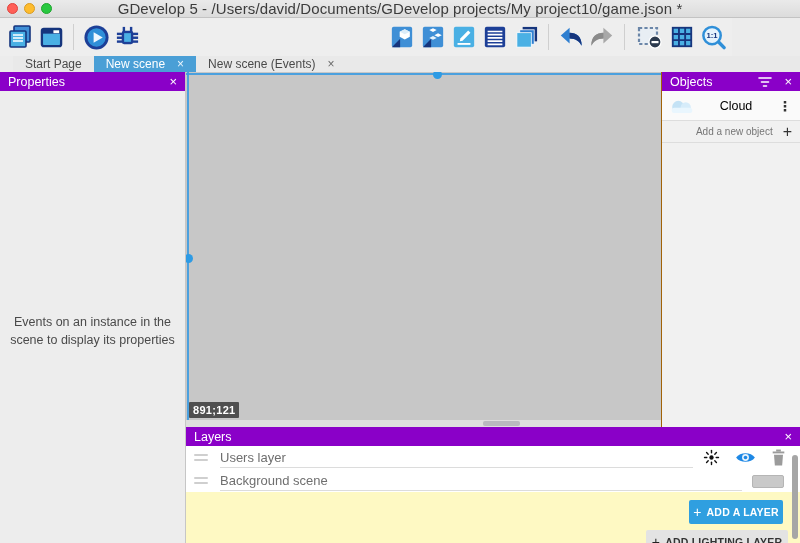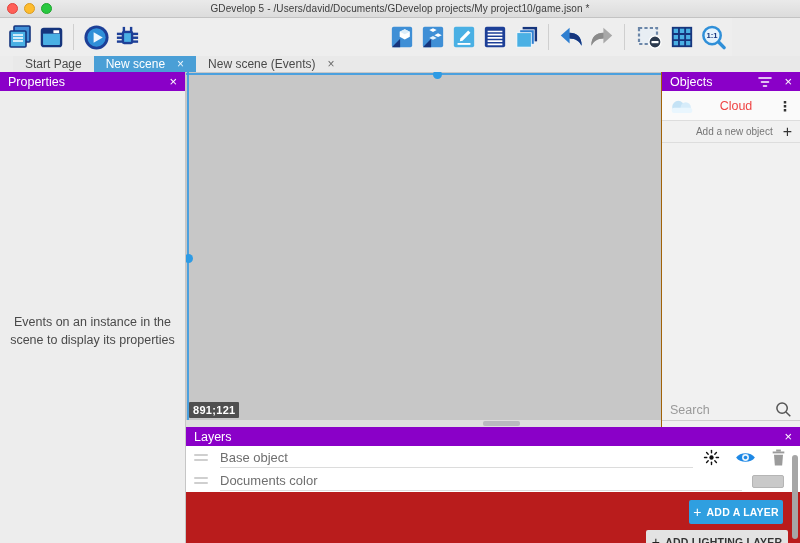--- a/index.html
+++ b/index.html
@@ -10,21 +10,21 @@
   }
   
   .titlebar{position:absolute;left:0;top:0;width:800px;height:18px;
     background:linear-gradient(#eaeaea,#dcdcdc);border-bottom:1px solid #c3c3c3;
     display:flex;align-items:center;}
   .lights{display:flex;gap:6px;margin-left:7px;}
   .light{width:11px;height:11px;border-radius:50%;}
   .light.red{background:#ff5f57;border:0.5px solid #e0443e;}
   .light.yellow{background:#febc2e;border:0.5px solid #d89c23;}
   .light.green{background:#28c840;border:0.5px solid #1fa52f;}
-  .win-title{position:absolute;left:0;right:0;text-align:center;font-size:10px;
+  .win-title{position:absolute;left:0;right:0;text-align:center;font-size:15px;
     color:#3c3c3c;letter-spacing:0.1px;}
   
   .toolbar{position:absolute;left:0;top:18px;width:732px;height:38px;background:#eeeeee;
     display:flex;align-items:center;}
   .tbtn{width:28px;height:30px;display:flex;align-items:center;justify-content:center;flex:0 0 auto;}
   .tsep{width:1px;height:26px;background:#cfcfcf;margin:0 5px;flex:0 0 auto;}
   .tb-left{display:flex;align-items:center;padding-left:6px;gap:3px;}
   .tb-right{display:flex;align-items:center;gap:3px;margin-left:auto;padding-right:5px;}
   
   .tabstrip{position:absolute;left:0;top:56px;width:800px;height:16px;background:#e9e9e9;
@@ -50,33 +50,33 @@
   .handle{position:absolute;width:9px;height:9px;border-radius:50%;background:#2e9be4;}
   .coords{position:absolute;left:3px;bottom:9px;background:rgba(45,45,45,0.78);color:#fff;
     font-size:11px;font-weight:bold;padding:2px 4px;border-radius:1px;letter-spacing:0.3px;}
   .hscroll{position:absolute;left:0;bottom:0;width:100%;height:7px;background:#dedede;}
   .hthumb{position:absolute;left:297px;top:1px;width:37px;height:5px;background:#b9b9bf;border-radius:2px;}
   
   .objects{position:absolute;left:661px;top:0;width:139px;height:355px;background:#f1f1f1;
     border-left:1px solid #a16207;}
   .obj-row{height:30px;background:#fafafa;border-bottom:1px solid #ddd;display:flex;
     align-items:center;padding:0 6px;}
-  .obj-name{flex:1;text-align:center;font-size:12.5px;color:#ef4444;}
+  .obj-name{flex:1;text-align:center;font-size:12.5px;color:#000000;}
   .kebab{font-size:14px;color:#333;letter-spacing:0;padding:0 2px;font-weight:bold;}
   .add-row{height:22px;border-bottom:1px solid #ddd;display:flex;align-items:center;
     padding:0 8px;}
   .add-label{flex:1;text-align:right;font-size:10px;color:#757575;margin-right:10px;}
   .plus{font-size:16px;color:#333;line-height:1;}
   .search-row{position:absolute;left:0;bottom:6px;width:100%;height:22px;display:flex;
     align-items:center;padding:0 8px;border-bottom:1px solid #cfcfcf;gap:6px;}
   .search-row input{flex:1;border:none;background:transparent;outline:none;font-size:12.5px;
     color:#333;font-family:inherit;min-width:0;}
   .search-row input::placeholder{color:#9a9a9a;}
   
-  .layers{position:absolute;left:186px;top:355px;right:0;bottom:0;background:#b91c1c;overflow:hidden;}
+  .layers{position:absolute;left:186px;top:355px;right:0;bottom:0;background:#fef9c3;overflow:hidden;}
   .layer-rows{background:#fff;}
   .layer-row{height:23px;display:flex;align-items:center;padding:0 8px 0 8px;background:#fff;}
   .dragbars{width:14px;display:flex;flex-direction:column;gap:3px;flex:0 0 auto;}
   .dragbars span{display:block;height:2px;background:#cfcfcf;border-radius:1px;}
   .layer-name{flex:1;font-size:13px;color:#6f6f6f;border-bottom:1px solid #dcdcdc;
     height:21px;display:flex;align-items:center;margin:0 10px 0 12px;}
   .row-icons{display:flex;align-items:center;gap:15px;margin-right:6px;}
   .swatch{width:32px;height:13px;background:#c9c9c9;border:1px solid #b5b5b5;border-radius:2px;
     margin-right:8px;margin-top:2px;}
   .btn-add-layer{position:absolute;right:17px;top:73px;width:94px;height:24px;background:#2f9fe0;
@@ -299,44 +299,35 @@
           <rect x="4" y="11" width="22" height="5.5" rx="2.7" fill="#e9f6fe"></rect>
         </svg>
       </span>
       <span class="obj-name">Cloud</span>
       <span class="kebab">⋮</span>
     </div>
     <div class="add-row">
       <span class="add-label">Add a new object</span>
       <span class="plus">+</span>
     </div>
-    <div class="search-row">
-      <input type="text" placeholder="Search" style="">
-      <span>
-        <svg width="17" height="17" viewBox="0 0 18 18">
-          <circle cx="7.5" cy="7.5" r="5.5" fill="none" stroke="#555" stroke-width="1.6"></circle>
-          <line x1="11.6" y1="11.6" x2="16.2" y2="16.2" stroke="#555" stroke-width="1.6"></line>
-        </svg>
-      </span>
-    </div>
   </div>
 
   <div class="layers">
     <div class="phead">
       <span>Layers</span>
       <span class="grow"></span>
       <span class="x">×</span>
     </div>
     <div class="layer-rows">
       <div class="layer-row">
         <span class="dragbars">
             <span></span>
             <span></span>
           </span>
-        <span class="layer-name">Base object</span>
+        <span class="layer-name">Users layer</span>
         <span class="row-icons">
           <span>
             <svg width="17" height="17" viewBox="0 0 18 18">
               <circle cx="9" cy="9" r="2.3" fill="#111"></circle>
               <g stroke="#111" stroke-width="1.5" stroke-linecap="round">
                 <line x1="9" y1="1.6" x2="9" y2="4"></line>
                   <line x1="9" y1="14" x2="9" y2="16.4"></line>
                 <line x1="1.6" y1="9" x2="4" y2="9"></line>
                   <line x1="14" y1="9" x2="16.4" y2="9"></line>
                 <line x1="3.8" y1="3.8" x2="5.5" y2="5.5"></line>
@@ -360,21 +351,21 @@
               <path d="M3.2 6 h9.6 l-0.9 11.5 h-7.8 Z"></path>
             </svg>
           </span>
         </span>
       </div>
       <div class="layer-row">
         <span class="dragbars">
             <span></span>
             <span></span>
           </span>
-        <span class="layer-name">Documents color</span>
+        <span class="layer-name">Background scene</span>
         <span class="swatch"></span>
       </div>
     </div>
     <button class="btn-add-layer">
       <span class="p">+</span>
       <span>ADD A LAYER</span>
     </button>
     <button class="btn-add-lighting">
       <span class="p">+</span>
       <span>ADD LIGHTING LAYER</span>

